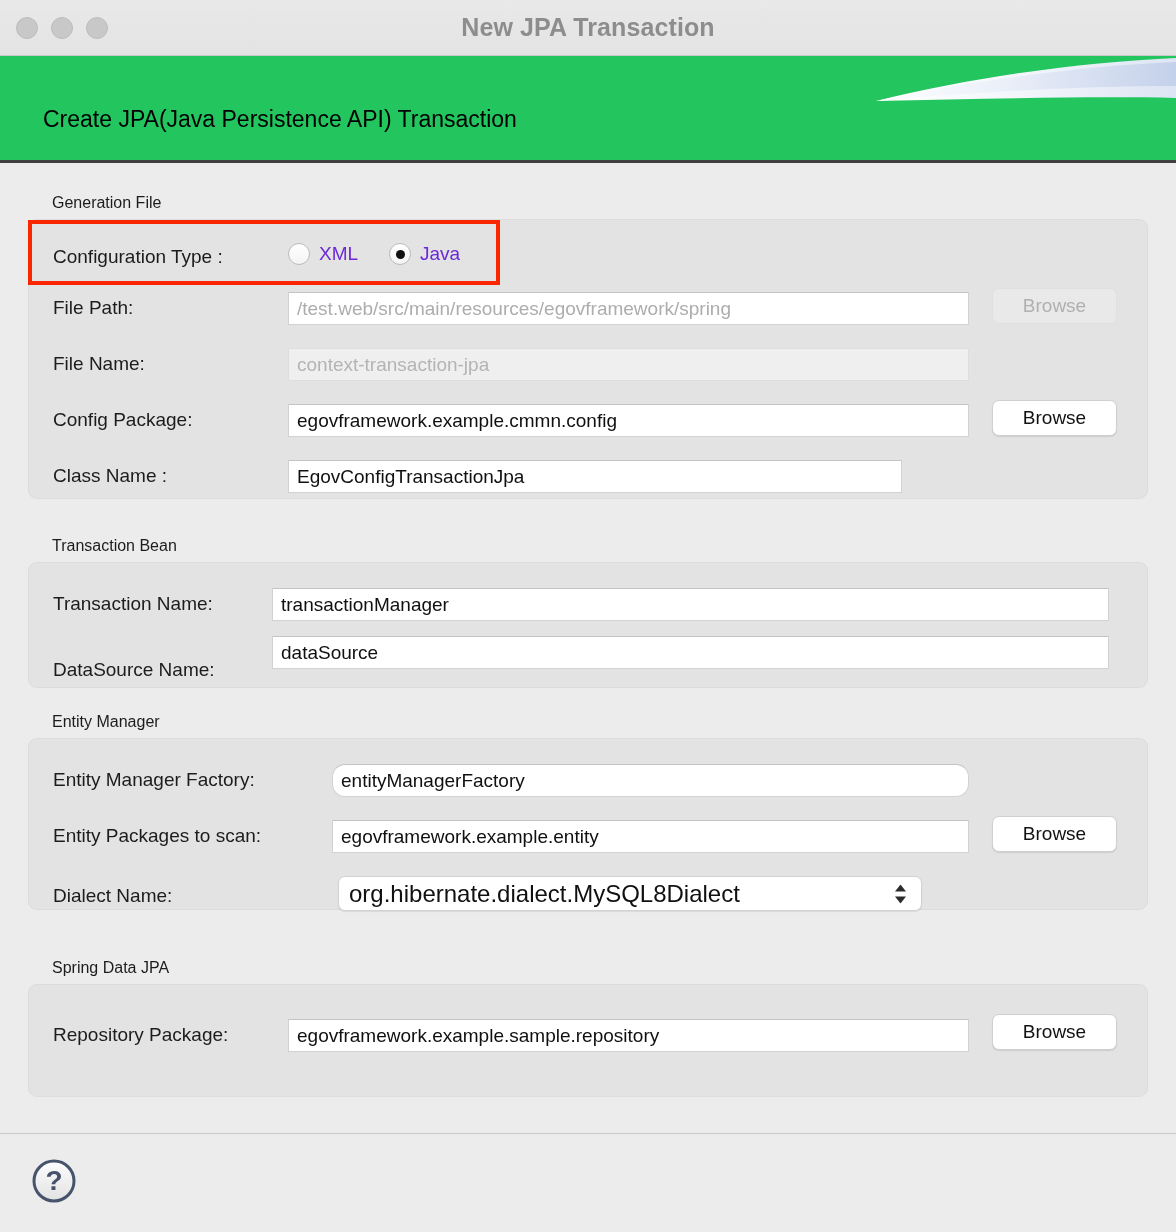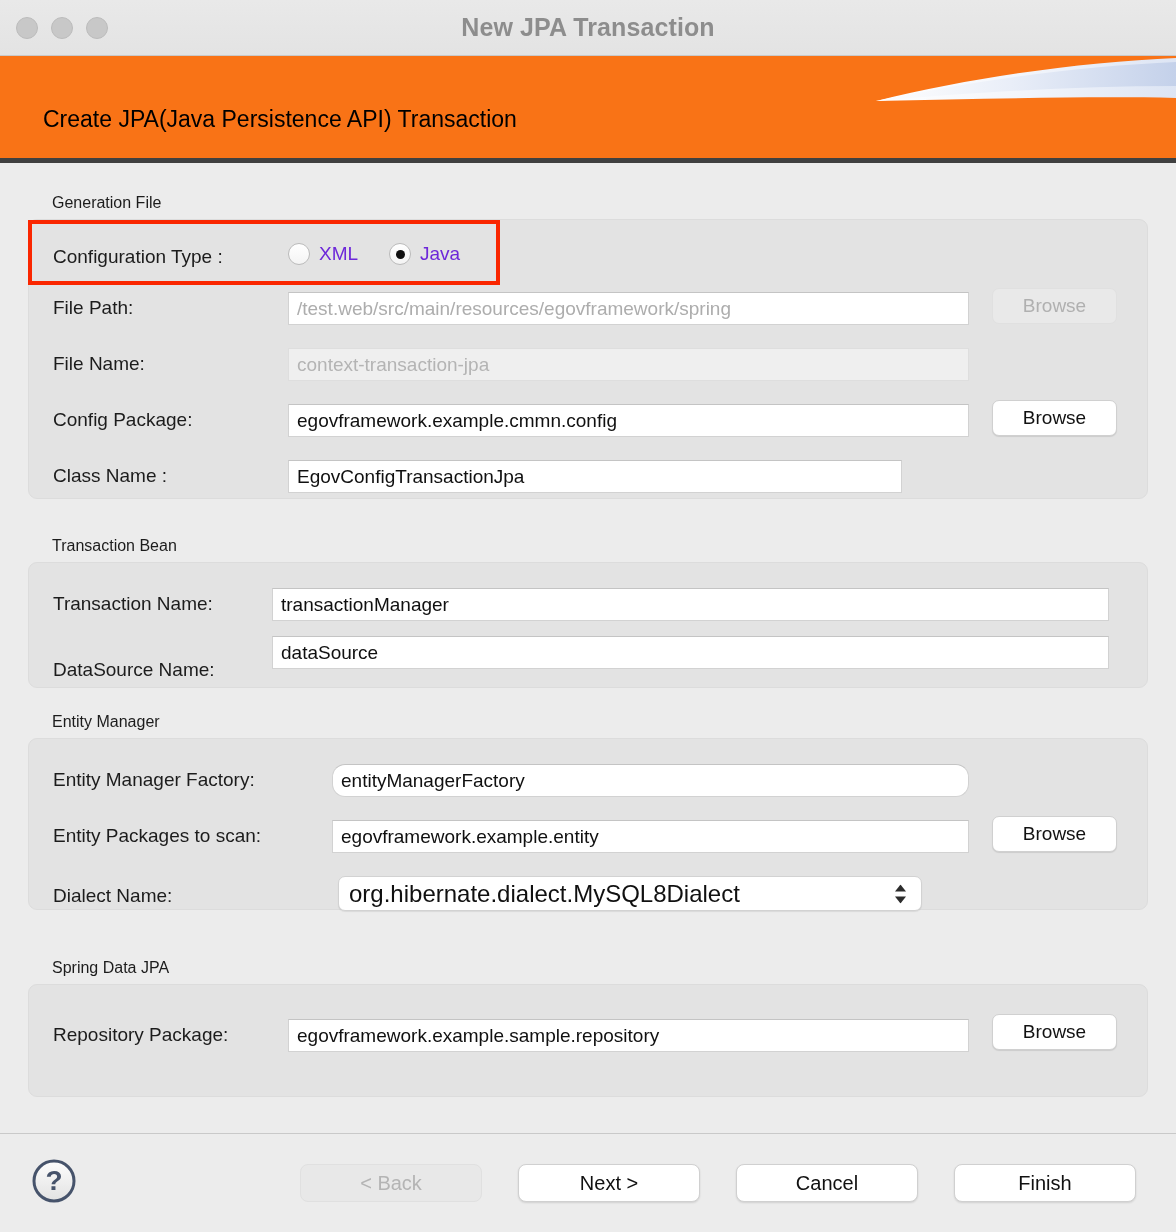--- a/index.html
+++ b/index.html
@@ -48,22 +48,22 @@
     font-size: 25px;
     font-weight: bold;
     color: #8d8d8d;
     letter-spacing: 0.1px;
   }
 
   
   .wizard-header {
     position: relative;
     flex: 0 0 107px;
-    background: #f97316;
-    border-bottom: 5px solid #404040;
+    background: #22c55e;
+    border-bottom: 3px solid #404040;
     overflow: hidden;
   }
   .swoosh {
     position: absolute;
     right: 0; top: 0;
     width: 340px; height: 100px;
     pointer-events: none;
   }
   .wizard-title {
     position: absolute;
@@ -358,21 +358,15 @@
         <defs>
           <linearGradient id="helpg" x1="0" y1="0" x2="0" y2="1">
             <stop offset="0" stop-color="#fdfdfd"></stop>
             <stop offset="1" stop-color="#e2e2e2"></stop>
           </linearGradient>
         </defs>
         <circle cx="24" cy="24" r="20" fill="url(#helpg)" stroke="#46536b" stroke-width="3"></circle>
         <text x="24" y="33" text-anchor="middle" font-family="&quot;Liberation Sans&quot;, sans-serif" font-size="28" font-weight="bold" fill="#46536b">?</text>
       </svg>
     </div>
-    <div class="footer-buttons">
-      <div class="wbtn disabled">&lt; Back</div>
-      <div class="wbtn">Next &gt;</div>
-      <div class="wbtn">Cancel</div>
-      <div class="wbtn">Finish</div>
-    </div>
   </div>
 
 </div>
 
 </body></html>

